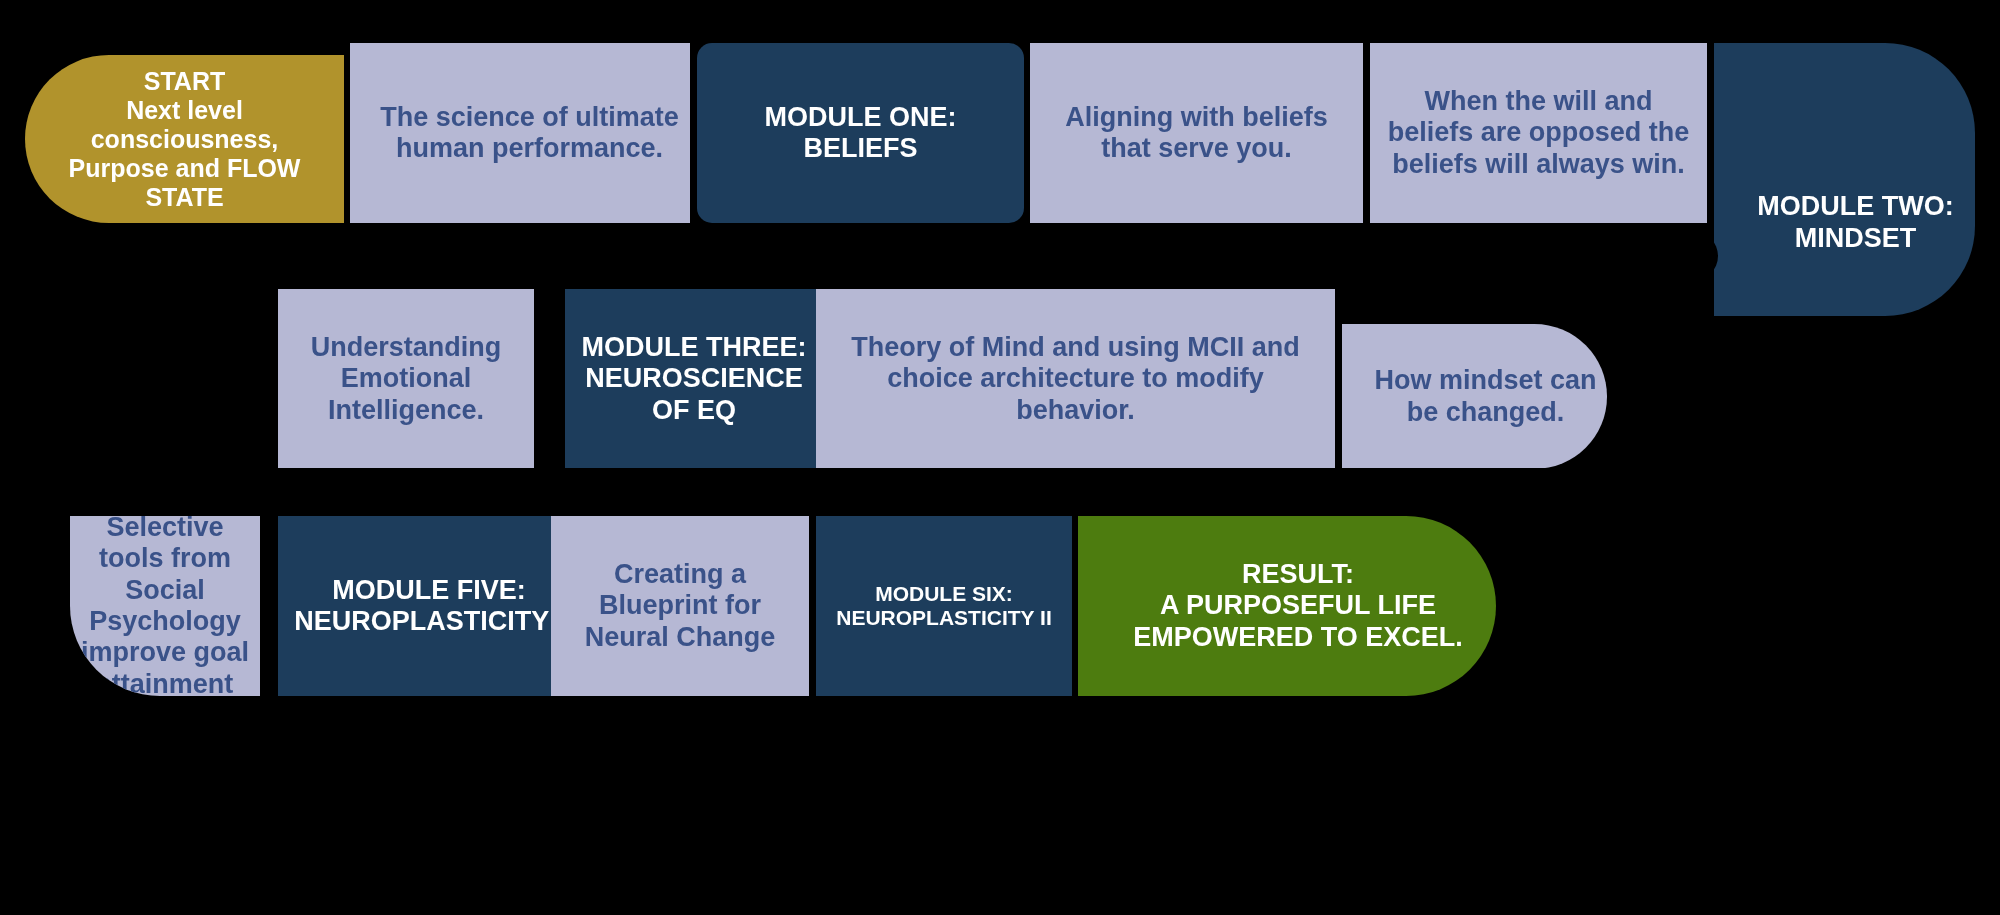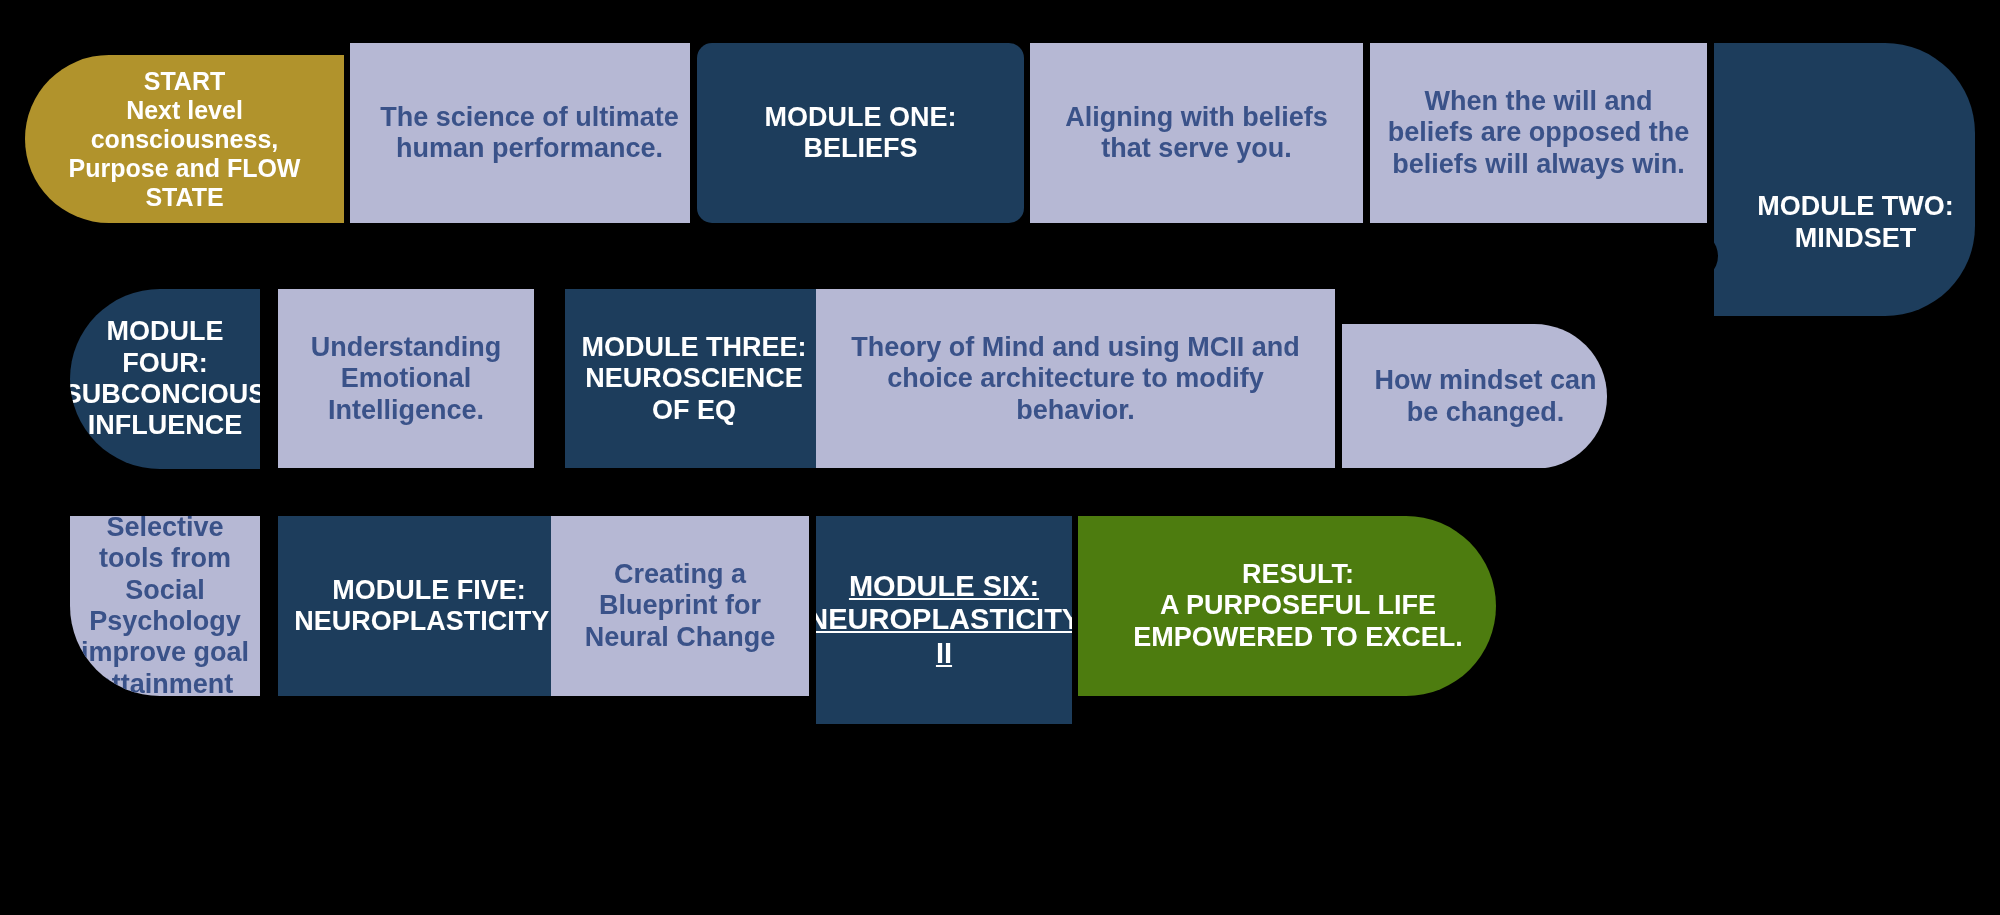--- a/index.html
+++ b/index.html
@@ -99,24 +99,20 @@
     <span class="txt">When the will and beliefs are opposed the beliefs will always win.</span>
   </div>
 
   <div class="seg dark round-right" style="left:1714px; top:32px; width:261px; height:273px; font-size:27px; padding-top:90px;">
     <span class="txt">MODULE TWO:
 MINDSET</span>
   </div>
 
   <div class="notch" style="left:-40px; top:220px; width:1758px; height:50px; border-radius:0 26px 26px 0;"></div>
 
-  <div class="seg dark round-left" style="left:70px; top:278px; width:190px; height:180px; font-size:27px;">
-    <span class="txt">MODULE FOUR:
-SUBCONCIOUS INFLUENCE</span>
-  </div>
 
   <div class="seg light" style="left:278px; top:278px; width:256px; height:180px; font-size:27px;">
     <span class="txt">Understanding Emotional Intelligence.</span>
   </div>
 
   <div class="seg dark" style="left:565px; top:278px; width:258px; height:180px; font-size:27px;">
     <span class="txt">MODULE THREE:
 NEUROSCIENCE OF EQ</span>
   </div>
 
@@ -136,21 +132,21 @@
 
   <div class="seg dark" style="left:278px; top:505px; width:302px; height:180px; font-size:27px;">
     <span class="txt">MODULE FIVE:
 NEUROPLASTICITY I</span>
   </div>
 
   <div class="seg light" style="left:551px; top:505px; width:258px; height:180px; font-size:27px;">
     <span class="txt">Creating a Blueprint for Neural Change</span>
   </div>
 
-  <div class="seg dark" style="left:816px; top:505px; width:256px; height:208px; font-size:29px;text-decoration:underline;">
+  <div class="seg dark" style="left:816px; top:505px; width:256px; height:180px; font-size:21px;">
     <span class="txt">MODULE SIX:
 NEUROPLASTICITY II</span>
   </div>
 
   <div class="seg green round-right" style="left:1078px; top:505px; width:418px; height:180px; font-size:27px;">
     <span class="txt">RESULT:
 A PURPOSEFUL LIFE EMPOWERED TO EXCEL.</span>
   </div>
 
 </div>

